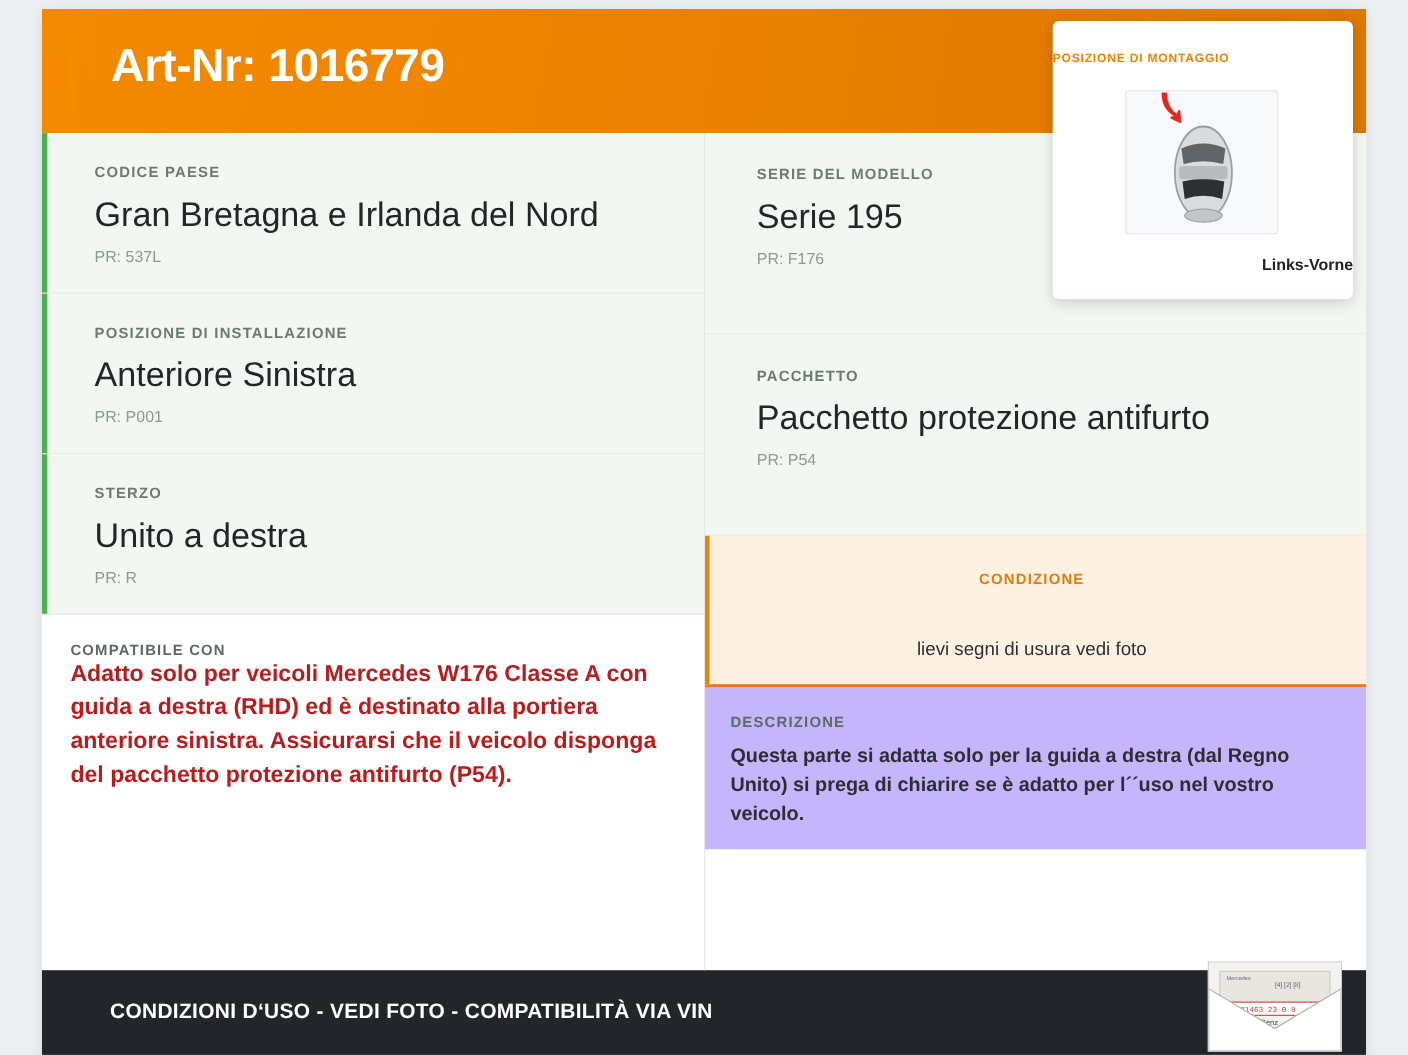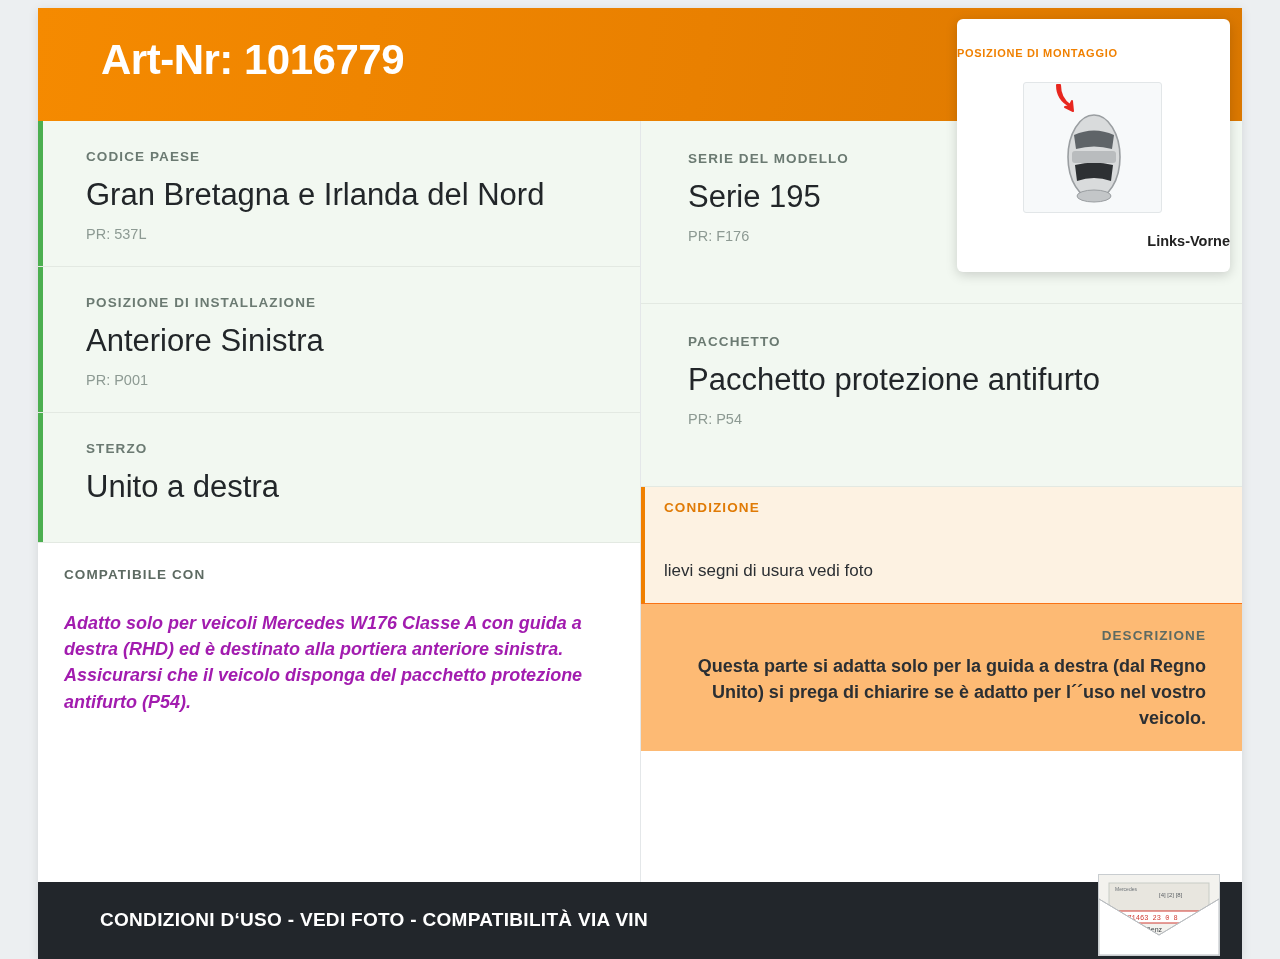--- a/index.html
+++ b/index.html
@@ -119,44 +119,44 @@
     margin-bottom: 10px;
   }
   .spec-pr {
     font-size: 14.5px;
     color: #8d9a93;
   }
   
   .cond {
     position: relative;
     background: #fdf2e2;
-    padding: 13px 30px 22px 24px;
-    border-bottom: 1px solid #f97316;
+    padding: 32px 30px 22px 24px;
+    border-bottom: 3px solid #f97316;
+    text-align: center;
   }
   .cond::before {
     content: "";
     position: absolute; left: 0; top: 0; bottom: 0;
     width: 5px; background: #f08000;
   }
   .cond-label {
     font-size: 13.5px;
     font-weight: bold;
     color: #e07b06;
     letter-spacing: 1.1px;
     margin-bottom: 8px;
   }
   .cond-text {
     font-size: 17px;
     color: #2b2f33;
     margin-top: 46px;
   }
   .desc {
-    background: #fdba74;
+    background: #c4b5fd;
     padding: 24px 36px 20px 24px;
-    text-align: right;
   }
   .desc-label {
     font-size: 13.5px;
     font-weight: bold;
     color: #5d6a62;
     letter-spacing: 1.1px;
     margin-bottom: 10px;
   }
   .desc-text {
     font-size: 18px;
@@ -166,28 +166,27 @@
   }
   .compat {
     background: #ffffff;
     padding: 24px 32px 20px 26px;
   }
   .compat-label {
     font-size: 13.5px;
     font-weight: bold;
     color: #5d6a62;
     letter-spacing: 1.1px;
-    margin-bottom: 28px;
+    margin-bottom: 0;
   }
   .compat-text {
-    font-size: 18px;
-    font-weight: bold;
-    color: #a21caf;
+    font-size: 21px;
+    font-weight: bold;
+    color: #b91c1c;
     line-height: 1.47;
-    font-style: italic;
   }
   
   .footer {
     position: relative;
     height: 77px;
     background: #22262b;
   }
   .footer-text {
     position: absolute;
     left: 62px; top: 27px;
@@ -244,20 +243,21 @@
 
         <div class="spec bar-green">
           <div class="spec-label">POSIZIONE DI INSTALLAZIONE</div>
           <div class="spec-value">Anteriore Sinistra</div>
           <div class="spec-pr">PR: P001</div>
         </div>
 
         <div class="spec bar-green">
           <div class="spec-label">STERZO</div>
           <div class="spec-value">Unito a destra</div>
+          <div class="spec-pr">PR: R</div>
         </div>
 
         <div class="compat">
           <div class="compat-label">COMPATIBILE CON</div>
           <div class="compat-text">Adatto solo per veicoli Mercedes W176 Classe A con guida a destra (RHD) ed è destinato alla portiera anteriore sinistra. Assicurarsi che il veicolo disponga del pacchetto protezione antifurto (P54).</div>
         </div>
       </div>
 
       <div class="col-right">
 

